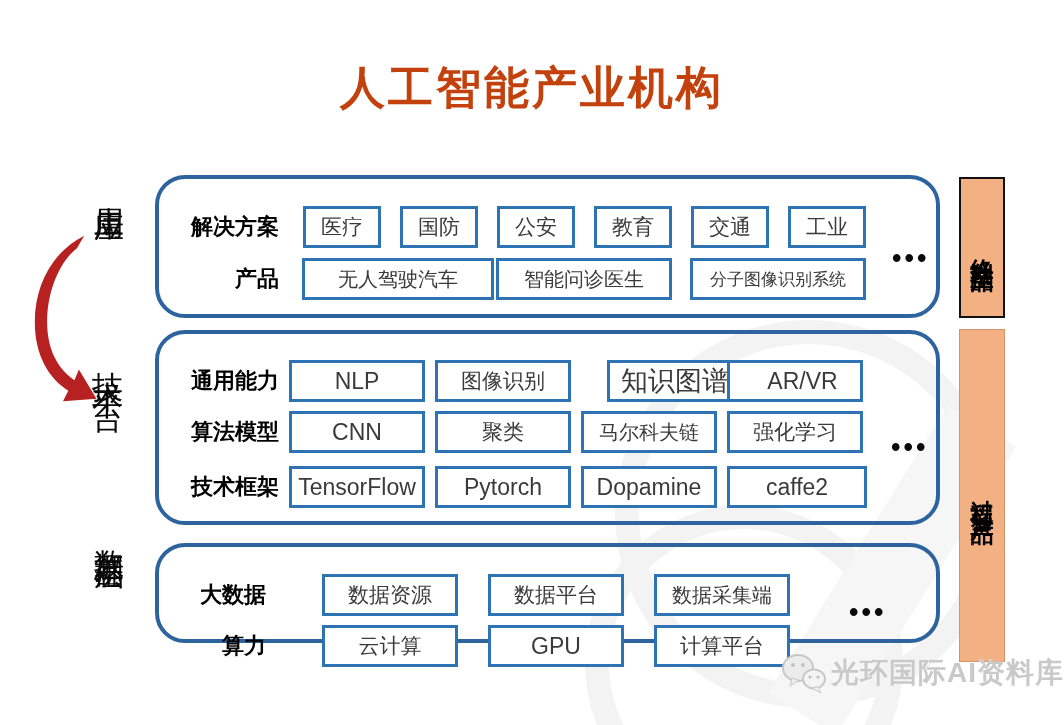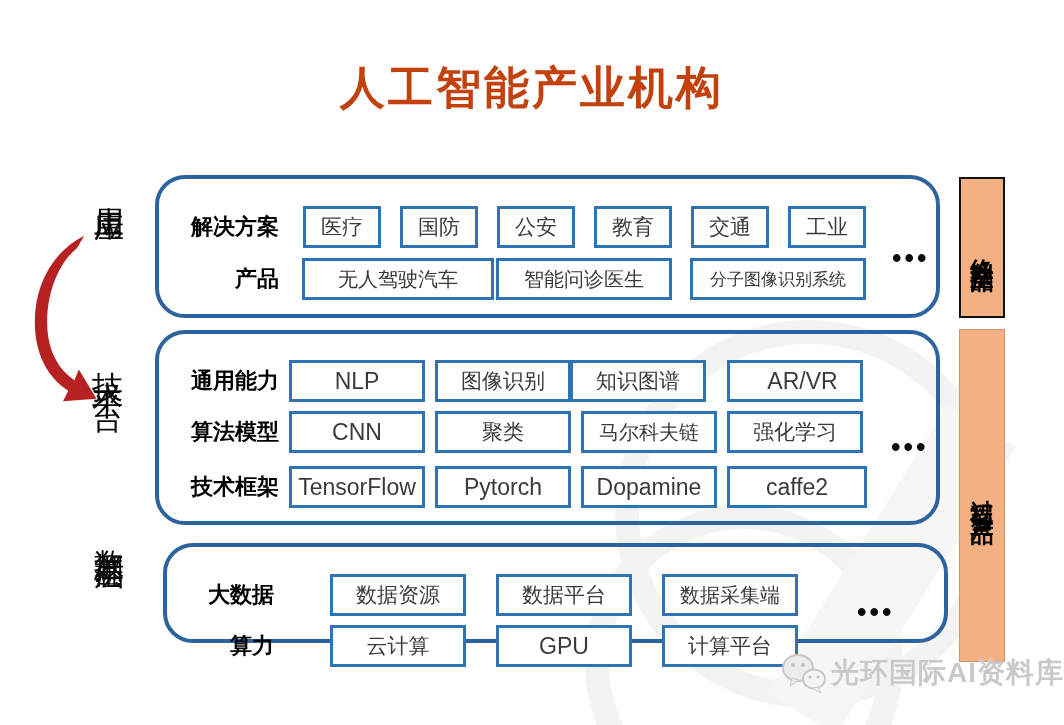--- a/index.html
+++ b/index.html
@@ -30,21 +30,21 @@
   .side-2{left:94px; top:526px; font-size:30px; letter-spacing:3px;}
 
   .arrow-wrap{position:absolute; left:26px; top:222px; width:74px; height:200px; z-index:1;}
 
   .layer{
     position:absolute; left:155px; width:785px; box-sizing:border-box;
     border:4px solid #2e649e; border-radius:30px; background:transparent; z-index:1;
   }
   .layer-0{top:175px; height:143px;}
   .layer-1{top:330px; height:195px;}
-  .layer-2{top:543px; height:100px;margin-left:8px;}
+  .layer-2{top:543px; height:100px;}
 
   .rowlab{
     position:absolute; height:42px; display:flex; align-items:center; justify-content:flex-end;
     font-weight:700; font-size:22px; color:#000; white-space:nowrap;
   }
   .box{
     position:absolute; height:42px; background:#ffffff; box-sizing:border-box;
     border:3px solid #2e74b5; display:flex; align-items:center; justify-content:center;
     color:#3a3a3a; white-space:nowrap; z-index:2;
   }
@@ -110,21 +110,21 @@
       <div class="rowlab" style="left: 19px; width: 101px; top: 79px;">产品</div>
       <div class="box" style="left: 143px; top: 79px; width: 192px; font-size: 20px;">无人驾驶汽车</div>
       <div class="box" style="left: 337px; top: 79px; width: 176px; font-size: 20px;">智能问诊医生</div>
       <div class="box" style="left: 531px; top: 79px; width: 176px; font-size: 17px;">分子图像识别系统</div>
       <div class="more" style="left: 733px; top: 64px;">•••</div>
     </div>
   <div class="layer layer-1">
       <div class="rowlab" style="left: 19px; width: 101px; top: 26px;">通用能力</div>
       <div class="box" style="left: 130px; top: 26px; width: 136px; font-size: 23px;">NLP</div>
       <div class="box" style="left: 276px; top: 26px; width: 136px; font-size: 21px;">图像识别</div>
-      <div class="box" style="left: 411px; top: 26px; width: 136px; font-size: 21px;">知识图谱</div>
+      <div class="box" style="left: 448px; top: 26px; width: 136px; font-size: 27px;">知识图谱</div>
       <div class="box" style="left: 568px; top: 26px; width: 136px; font-size: 23px; padding-left: 15px;">AR/VR</div>
       <div class="rowlab" style="left: 19px; width: 101px; top: 77px;">算法模型</div>
       <div class="box" style="left: 130px; top: 77px; width: 136px; font-size: 23px;">CNN</div>
       <div class="box" style="left: 276px; top: 77px; width: 136px; font-size: 21px;">聚类</div>
       <div class="box" style="left: 422px; top: 77px; width: 136px; font-size: 20px;">马尔科夫链</div>
       <div class="box" style="left: 568px; top: 77px; width: 136px; font-size: 21px;">强化学习</div>
       <div class="rowlab" style="left: 19px; width: 101px; top: 132px;">技术框架</div>
       <div class="box" style="left: 130px; top: 132px; width: 136px; font-size: 23px;">TensorFlow</div>
       <div class="box" style="left: 276px; top: 132px; width: 136px; font-size: 23px;">Pytorch</div>
       <div class="box" style="left: 422px; top: 132px; width: 136px; font-size: 23px;">Dopamine</div>

